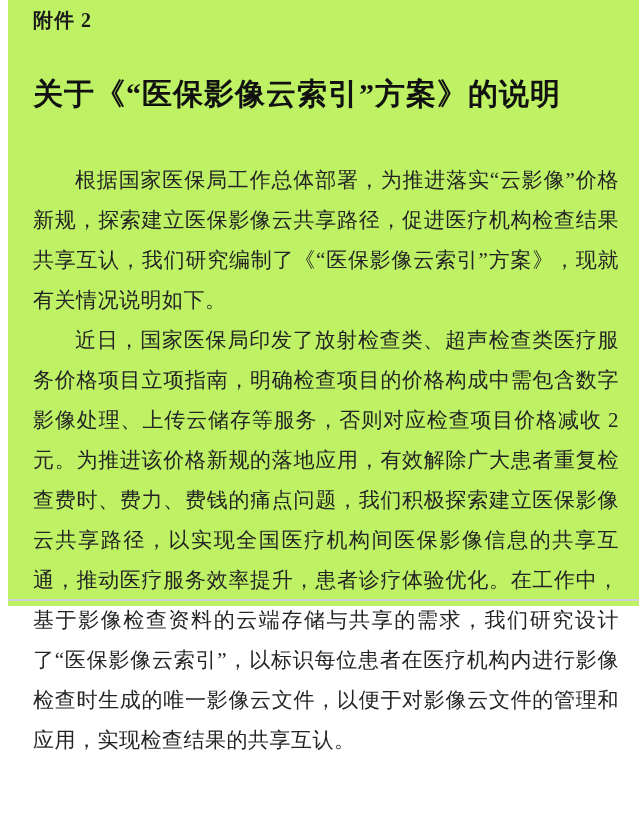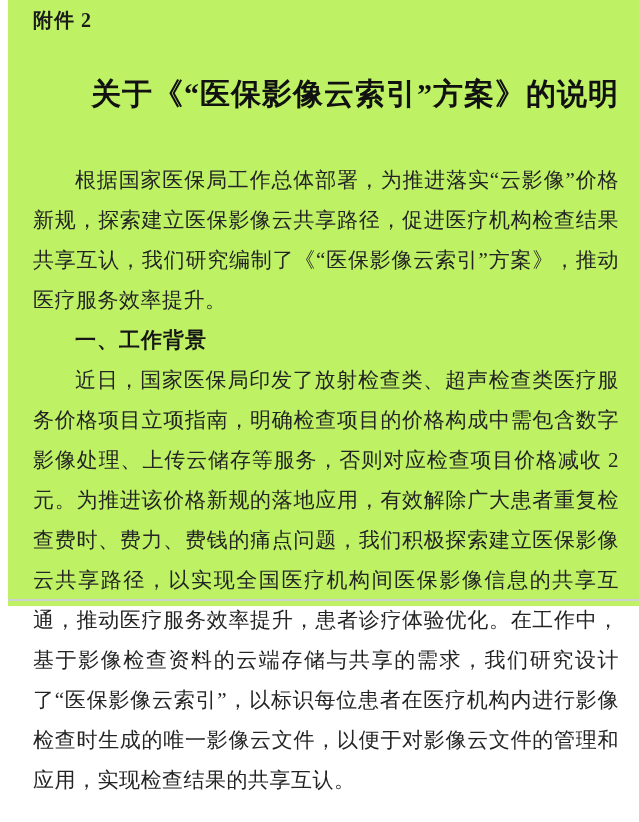--- a/index.html
+++ b/index.html
@@ -25,21 +25,21 @@
   }
   .attachment-label {
     font-size: 20px;
     line-height: 28px;
     font-weight: bold;
     letter-spacing: 1px;
     color: #1b1b1b;
   }
   .doc-title {
     margin: 38px 0 0 0;
-    text-align: right;
+    text-align: left;
     font-size: 30px;
     line-height: 44px;
     font-weight: bold;
     letter-spacing: 1px;
     color: #111111;
   }
   .doc-body {
     margin-top: 44px;
     font-size: 21px;
     line-height: 40px;
@@ -74,23 +74,22 @@
 <body>
 
 <div class="page">
 
   <div class="attachment-label">附件 2</div>
 
   <h1 class="doc-title">关于《“医保影像云索引”方案》的说明</h1>
 
   <div class="doc-body">
 
-    <p>根据国家医保局工作总体部署，为推进落实“云影像”价格新规，探索建立医保影像云共享路径，促进医疗机构检查结果共享互认，我们研究编制了《“医保影像云索引”方案》，推动医疗服务效率提升。</p>
+    <p>根据国家医保局工作总体部署，为推进落实“云影像”价格新规，探索建立医保影像云共享路径，促进医疗机构检查结果共享互认，我们研究编制了《“医保影像云索引”方案》，现就有关情况说明如下。</p>
 
-    <h2 class="section-heading">一、工作背景</h2>
 
     <p>近日，国家医保局印发了放射检查类、超声检查类医疗服务价格项目立项指南，明确检查项目的价格构成中需包含数字影像处理、上传云储存等服务，否则对应检查项目价格减收 2 元。为推进该价格新规的落地应用，有效解除广大患者重复检查费时、费力、费钱的痛点问题，我们积极探索建立医保影像云共享路径，以实现全国医疗机构间医保影像信息的共享互通，推动医疗服务效率提升，患者诊疗体验优化。在工作中，基于影像检查资料的云端存储与共享的需求，我们研究设计了“医保影像云索引”，以标识每位患者在医疗机构内进行影像检查时生成的唯一影像云文件，以便于对影像云文件的管理和应用，实现检查结果的共享互认。</p>
 
   </div>
 
   <div class="page-bottom-edge"></div>
 
 </div>
 
 </body></html>

